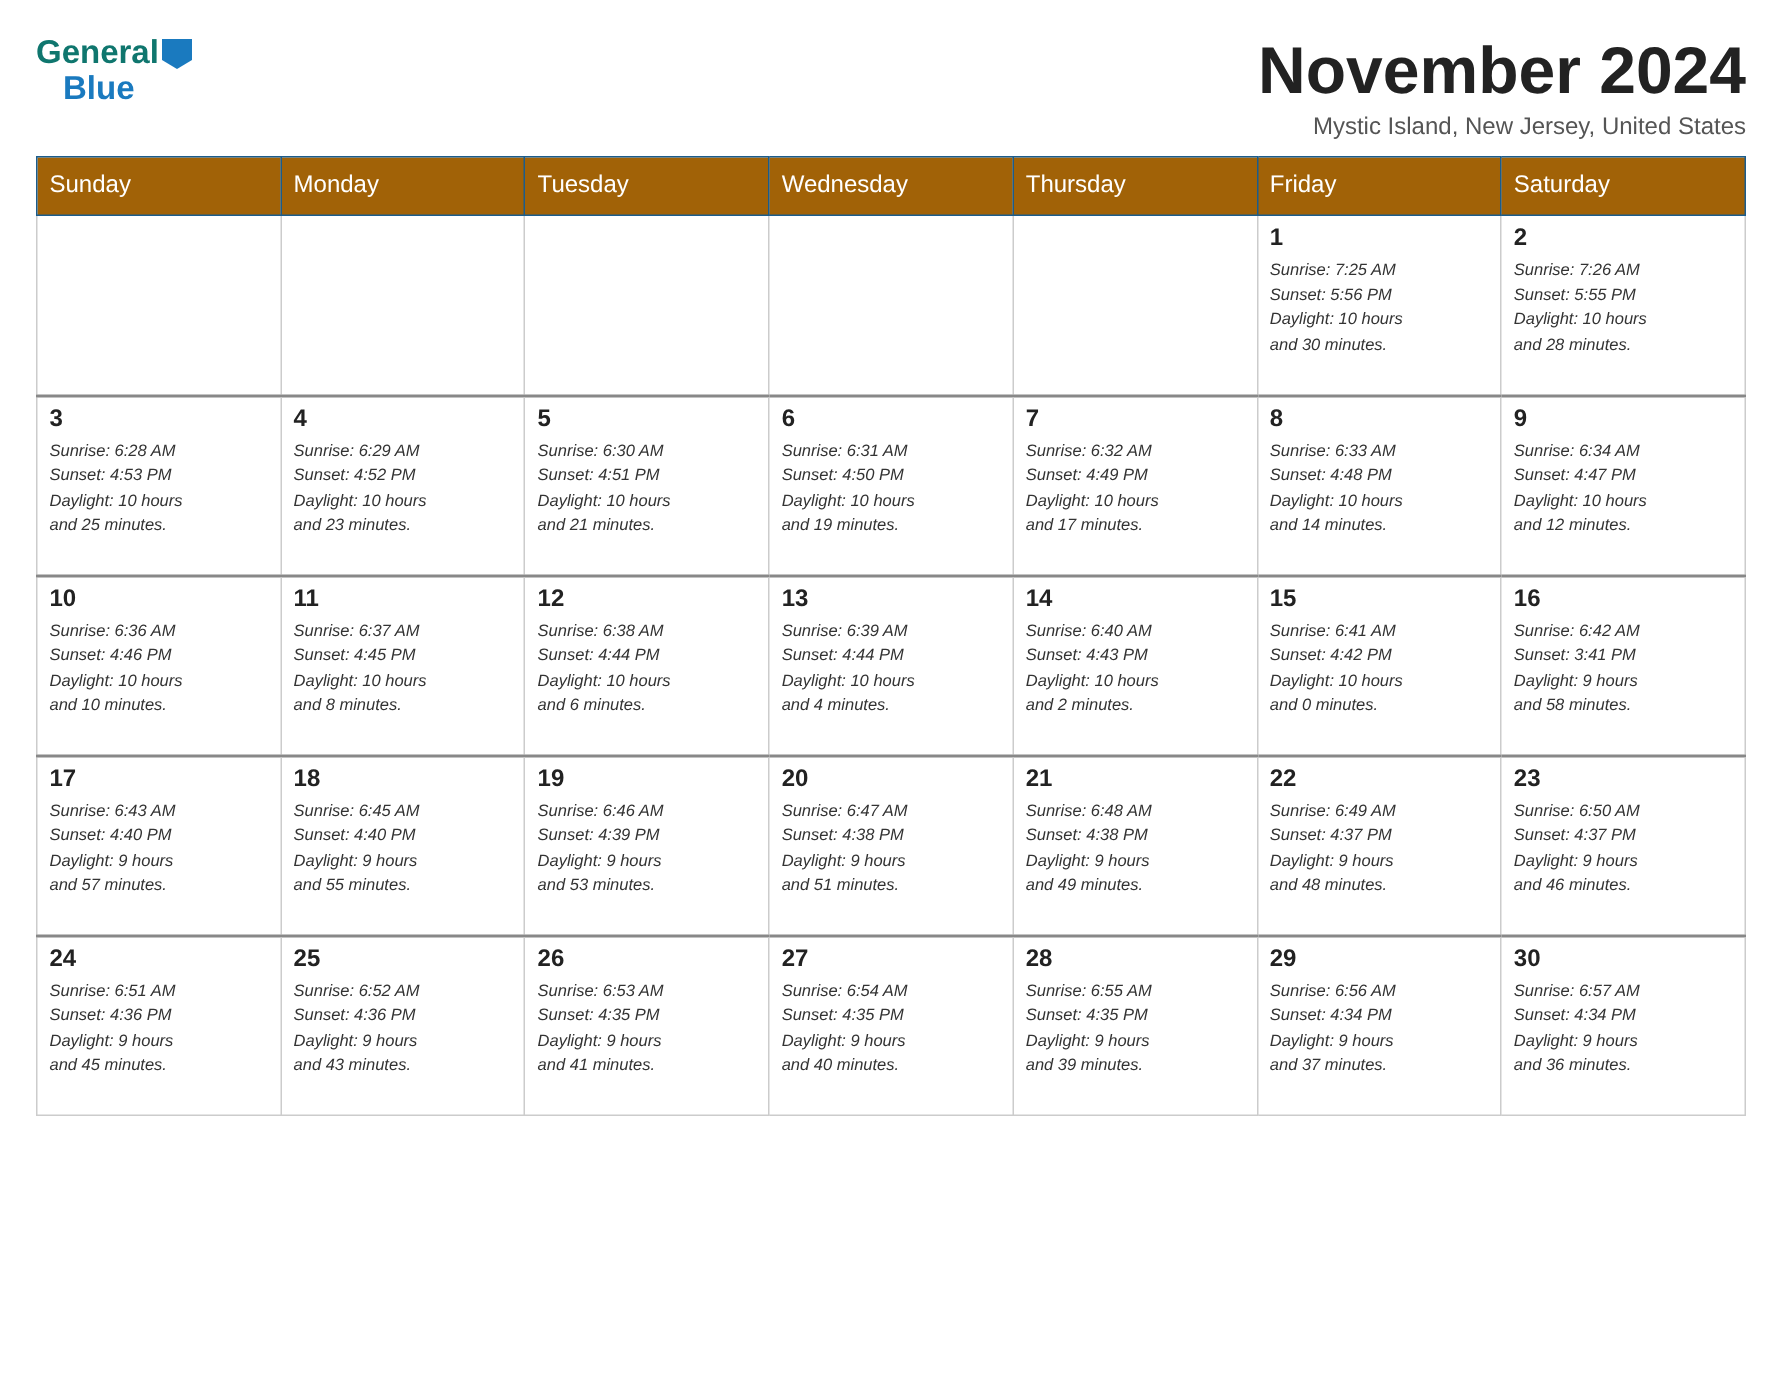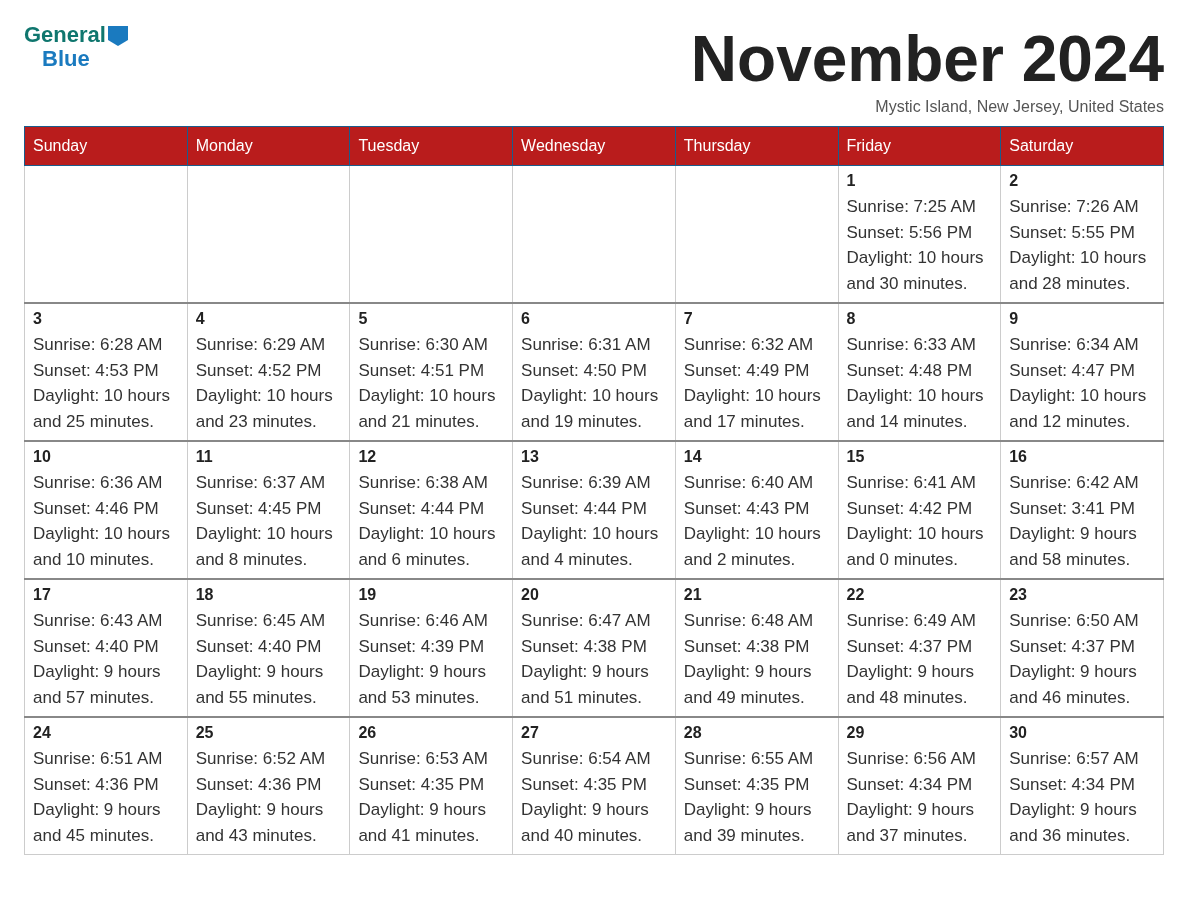--- a/index.html
+++ b/index.html
@@ -32,37 +32,37 @@
       font-weight: bold;
       color: #1a7abf;
       display: flex;
       align-items: center;
       margin-left: 18px;
     }
     .title-section {
       text-align: right;
     }
     .month-title {
-      font-size: 64px;
+      font-size: 44px;
       font-weight: bold;
       color: #222;
       line-height: 1.1;
     }
     .location-title {
       font-size: 16px;
       color: #555;
       margin-top: 4px;
     }
     .calendar {
       width: 100%;
       border-collapse: collapse;
       margin-top: 10px;
     }
     .calendar th {
-      background-color: #b91c1c;
+      background-color: #a16207;
       color: #fff;
       padding: 10px 8px;
       text-align: left;
       font-size: 16px;
       font-weight: normal;
       border: 1px solid #1a5c8c;
     }
     .calendar td {
       border: 1px solid #ccc;
       vertical-align: top;
@@ -70,23 +70,24 @@
       width: calc(100% / 7);
       height: 120px;
     }
     .day-number {
       font-size: 16px;
       font-weight: bold;
       color: #222;
       margin-bottom: 4px;
     }
     .day-info {
-      font-size: 17px;
+      font-size: 11px;
       color: #333;
       line-height: 1.5;
+      font-style: italic;
     }
     .empty-cell {
       background: #fff;
     }
     .row-top-border td {
       border-top: 2px solid #888;
     }
   </style>
 </head>
 <body>

